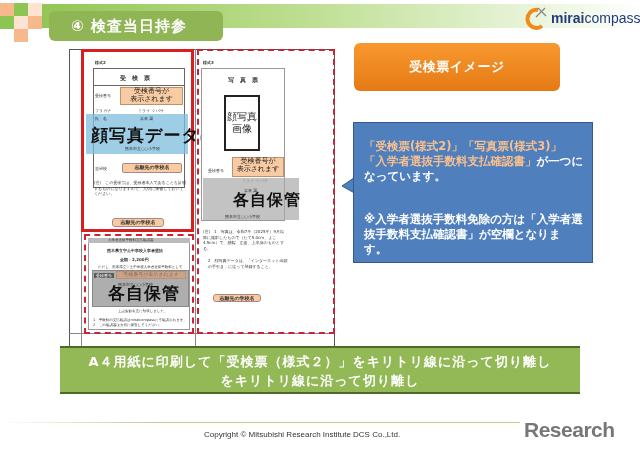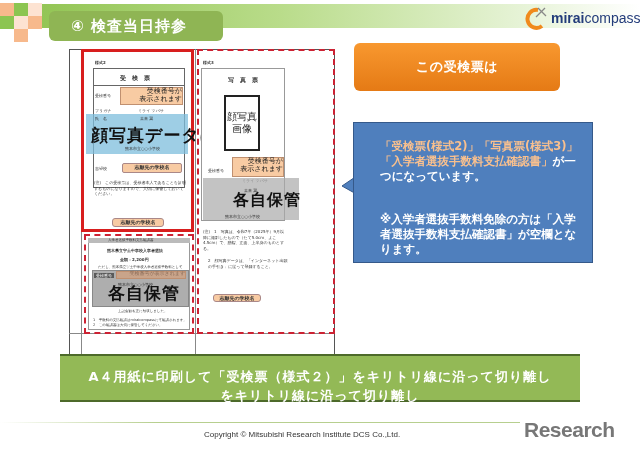--- a/index.html
+++ b/index.html
@@ -24,50 +24,50 @@
   .sheet-vline { position: absolute; width: 1px; background: #888; }
   .sheet-hline { position: absolute; height: 1px; background: #888; }
 
   .cut-solid { position: absolute; left: 81px; top: 49px; width: 113px; height: 183px;
     border: 3px solid #d81e1e; }
   .cut-dash { position: absolute; border: 2px dashed #cc2233; }
 
   .tiny { font-size: 4px; color: #333; position: absolute; }
   .form-box { position: absolute; border: 1px solid #666; background: #fff; }
   .peach { position: absolute; background: #f8cba3; border: 1px solid #c09070;
-    color: #222; text-align: right; line-height: 1.1; font-family: Liberation Mono, monospace; }
+    color: #222; text-align: center; line-height: 1.1; }
   .peach-pill { position: absolute; background: #f8cba3; border: 1px solid #a88;
     border-radius: 3px; font-size: 5px; font-weight: bold; text-align: center; color: #333; }
 
   .blue-overlay { position: absolute; background: rgba(125,190,220,0.75); }
   .grey-overlay { position: absolute; background: rgba(170,170,170,0.7); }
   .big-stamp { position: absolute; font-size: 20px; font-weight: bold; color: #111; white-space: nowrap; letter-spacing: 1px; }
 
   .photo-box { position: absolute; left: 224px; top: 95px; width: 36px; height: 56px;
     border: 2px solid #222; background: #fff; display: flex; align-items: center; justify-content: center;
     text-align: center; font-size: 10px; line-height: 1.25; color: #222; }
 
   
   .orange-btn { position: absolute; left: 354px; top: 43px; width: 206px; height: 48px;
     border-radius: 6px; background: linear-gradient(to bottom, #f8982f, #e57a15);
     color: #fff; font-size: 13px; font-weight: bold;
     display: flex; align-items: center; justify-content: center; letter-spacing: 0.5px; }
 
   .callout { position: absolute; left: 353px; top: 122px; width: 240px; height: 141px;
-    background: #4f7fbd; border: 1px solid #35598a; padding: 16px 8px 8px 26px; color: #fff;
+    background: #4f7fbd; border: 1px solid #35598a; padding: 16px 8px 8px 10px; color: #fff;
     font-size: 11.5px; line-height: 15px; font-weight: bold; }
   .callout .hl { color: #f9c08e; }
   .callout p + p { margin-top: 28px; }
   .callout-tail { position: absolute; left: 0; top: 0; }
 
   
-  .banner { position: absolute; left: 60px; top: 354px; width: 520px; height: 48px;
+  .banner { position: absolute; left: 60px; top: 346px; width: 520px; height: 48px;
     background: #93b956; border-top: 2px solid #4d6a2a; border-bottom: 2px solid #4d6a2a;
     color: #fff; text-align: center; font-size: 13px; font-weight: bold; line-height: 19px;
-    padding-top: 11px; letter-spacing: 1px; }
+    padding-top: 4px; letter-spacing: 1px; }
 
   .foot-line { position: absolute; left: 0; top: 422px; width: 520px; height: 1px;
     background: linear-gradient(to right, #fff 0%, #b7cf8f 30%, #b7cf8f 100%); }
   .copyright { position: absolute; left: 204px; top: 430px; font-size: 8px; color: #333;
     font-family: "Liberation Sans", sans-serif; }
   .resemom { position: absolute; left: 524px; top: 418px; font-size: 21px; font-weight: bold;
     color: #777; font-family: "Liberation Sans", sans-serif; letter-spacing: -0.5px; }
   .page-num { position: absolute; left: 642px; top: 420px; font-size: 12px; color: #8fb554; }
 </style>
 </head>
@@ -150,21 +150,21 @@
 <div class="tiny" style="left:98px;top:265px;font-size:3.5px">ただし、熊本県立宇土中学校入学者選抜手数料として</div>
 <div class="grey-overlay" style="left:92px;top:270px;width:97px;height:37px;background:rgba(160,160,160,0.85);border:1px solid #888"></div>
 <div class="tiny" style="left:94px;top:273px;background:#5a5a5a;color:#fff;padding:0 2px">受検番号</div>
 <div class="peach" style="left:116px;top:271px;width:70px;height:8px;font-size:5px;background:#c9a48a;color:#8a6c58">受検番号が表示されます</div>
 <div class="tiny" style="left:118px;top:282px">熊本市立○○小学校</div>
 <div class="big-stamp" style="left:108px;top:282px;font-size:17px">各自保管</div>
 <div class="tiny" style="left:118px;top:309px;font-size:3.5px">上記金額を正に領収しました。</div>
 <div class="tiny" style="left:93px;top:318px;font-size:3.5px">1　手数料の支払確認はmiraicompassにて確認されます。</div>
 <div class="tiny" style="left:93px;top:323px;font-size:3.5px">2　この確認書は大切に保管してください。</div>
 
-<div class="orange-btn">この受検票は</div>
+<div class="orange-btn">受検票イメージ</div>
 
 <svg class="callout-tail" width="640" height="452" style="position:absolute;left:0;top:0;pointer-events:none">
   <polygon points="342,186 392,152 392,214" fill="#4f7fbd" stroke="#35598a" stroke-width="1"></polygon>
 </svg>
 <div class="callout">
   <p><span class="hl">「受検票(様式2)」「写真票(様式3)」「入学者選抜手数料支払確認書」</span><span>が一つになっています。</span></p>
   <p><span>※入学者選抜手数料免除の方は「入学者選抜手数料支払確認書</span><span>」が空欄となります。</span></p>
 </div>
 
 <div class="banner">

